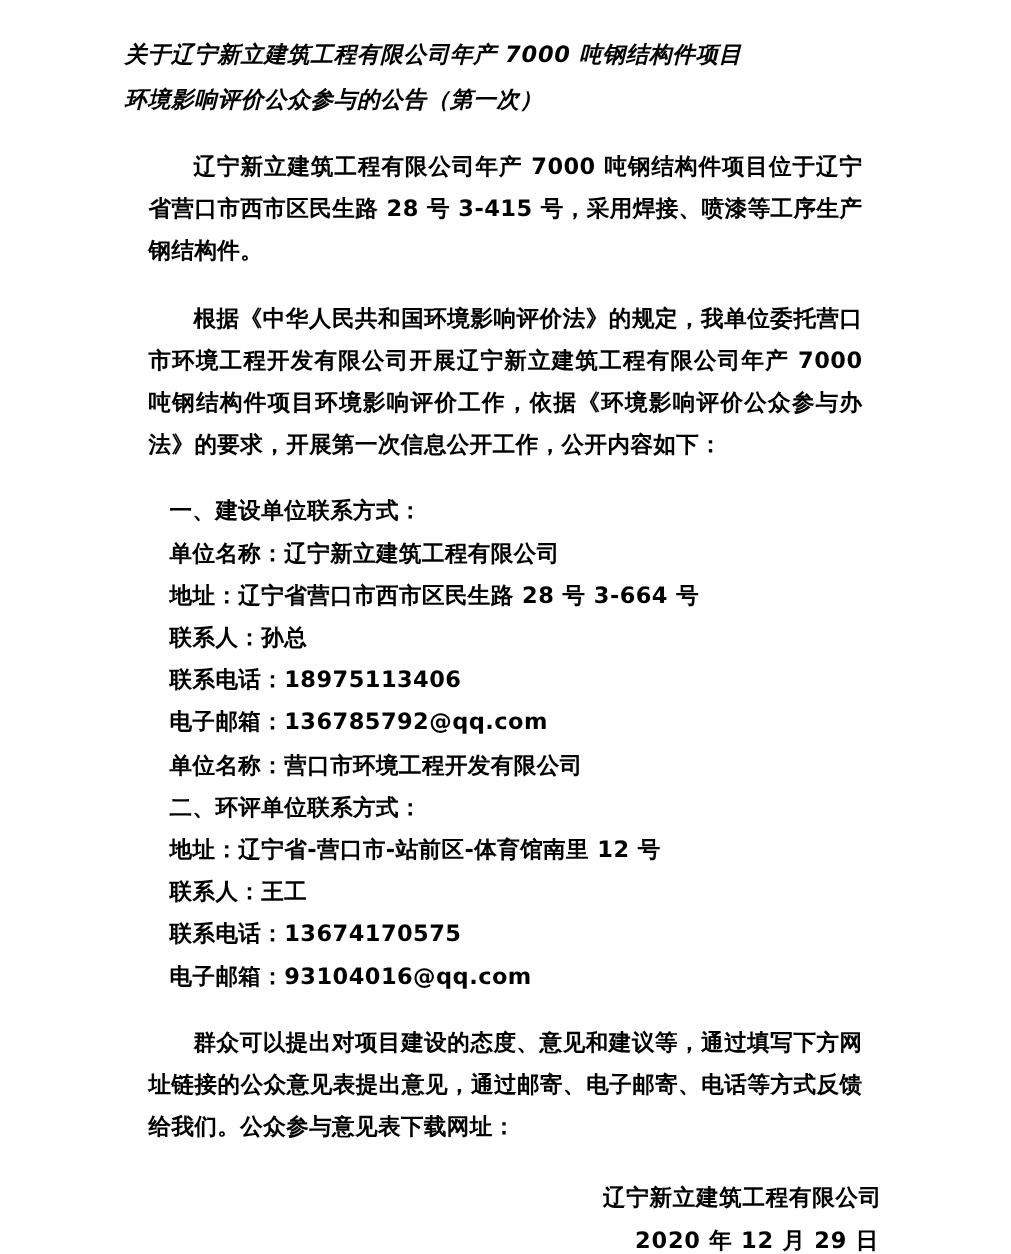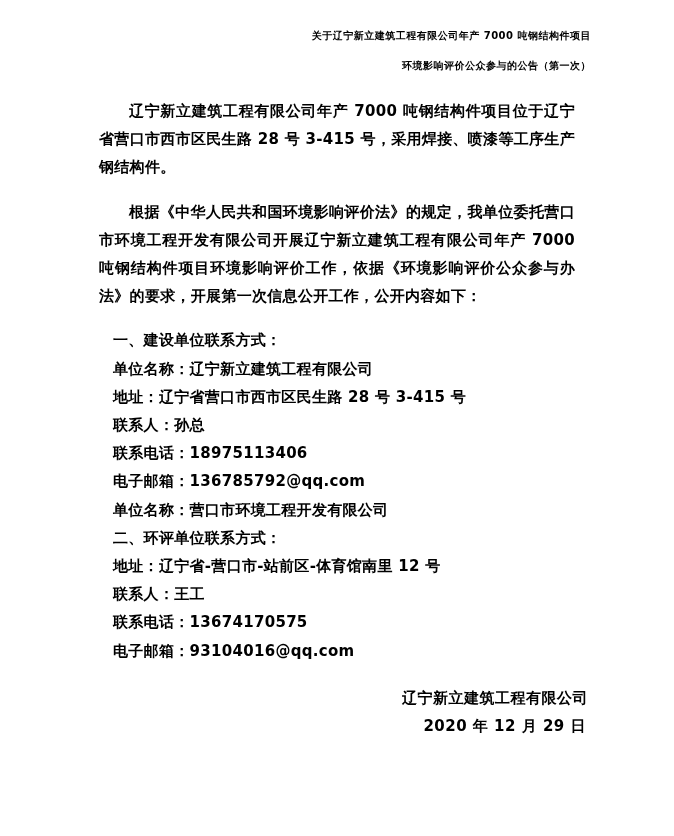--- a/index.html
+++ b/index.html
@@ -16,24 +16,25 @@
   }
   .content {
     position: absolute;
     left: 83px;
     top: 21px;
     width: 508px;
     font-size: 15px;
     line-height: 28.2px;
   }
   .title-line {
-    text-align: right;
+    text-align: left;
     line-height: 30px;
-    font-size: 10px;
+    font-size: 15px;
     letter-spacing: 0.5px;
+    font-style: italic;
   }
   .body-block { margin-top: 2px; }
   .para {
     margin: 16px;
     text-indent: 2em;
     text-align: justify;
     letter-spacing: 0.3px;
   }
   .field-line {
     text-indent: 2em;
@@ -63,32 +64,33 @@
 
     <div class="title-line">关于辽宁新立建筑工程有限公司年产 7000 吨钢结构件项目</div>
     <div class="title-line">环境影响评价公众参与的公告（第一次）</div>
 
     <div class="body-block">
       <p class="para">辽宁新立建筑工程有限公司年产 7000 吨钢结构件项目位于辽宁省营口市西市区民生路 28 号 3-415 号，采用焊接、喷漆等工序生产钢结构件。</p>
       <p class="para">根据《中华人民共和国环境影响评价法》的规定，我单位委托营口市环境工程开发有限公司开展辽宁新立建筑工程有限公司年产 7000 吨钢结构件项目环境影响评价工作，依据《环境影响评价公众参与办法》的要求，开展第一次信息公开工作，公开内容如下：</p>
 
       <div class="field-line">一、建设单位联系方式：</div>
       <div class="field-line"><span>单位名称：</span><span>辽宁新立建筑工程有限公司</span></div>
-      <div class="field-line"><span>地址：</span><span>辽宁省营口市西市区民生路 28 号 3-415 号</span></div>
+      <div class="field-line"><span>地址：</span><span>辽宁省营口市西市区民生路 28 号 3-664 号</span></div>
       <div class="field-line"><span>联系人：</span><span>孙总</span></div>
       <div class="field-line"><span>联系电话：</span><span>18975113406</span></div>
       <div class="field-line"><span>电子邮箱：</span><span>136785792@qq.com</span></div>
 
       <div class="field-line"><span>单位名称：</span><span>营口市环境工程开发有限公司</span></div>
       <div class="field-line">二、环评单位联系方式：</div>
       <div class="field-line"><span>地址：</span><span>辽宁省-营口市-站前区-体育馆南里 12 号</span></div>
       <div class="field-line"><span>联系人：</span><span>王工</span></div>
       <div class="field-line"><span>联系电话：</span><span>13674170575</span></div>
       <div class="field-line"><span>电子邮箱：</span><span>93104016@qq.com</span></div>
 
+      <p class="para">群众可以提出对项目建设的态度、意见和建议等，通过填写下方网址链接的公众意见表提出意见，通过邮寄、电子邮寄、电话等方式反馈给我们。公众参与意见表下载网址：</p>
 
       <div class="signature">
         <div class="sig-company">辽宁新立建筑工程有限公司</div>
         <div class="sig-date">2020 年 12 月 29 日</div>
       </div>
     </div>
 
   </div>
 </div>
 

